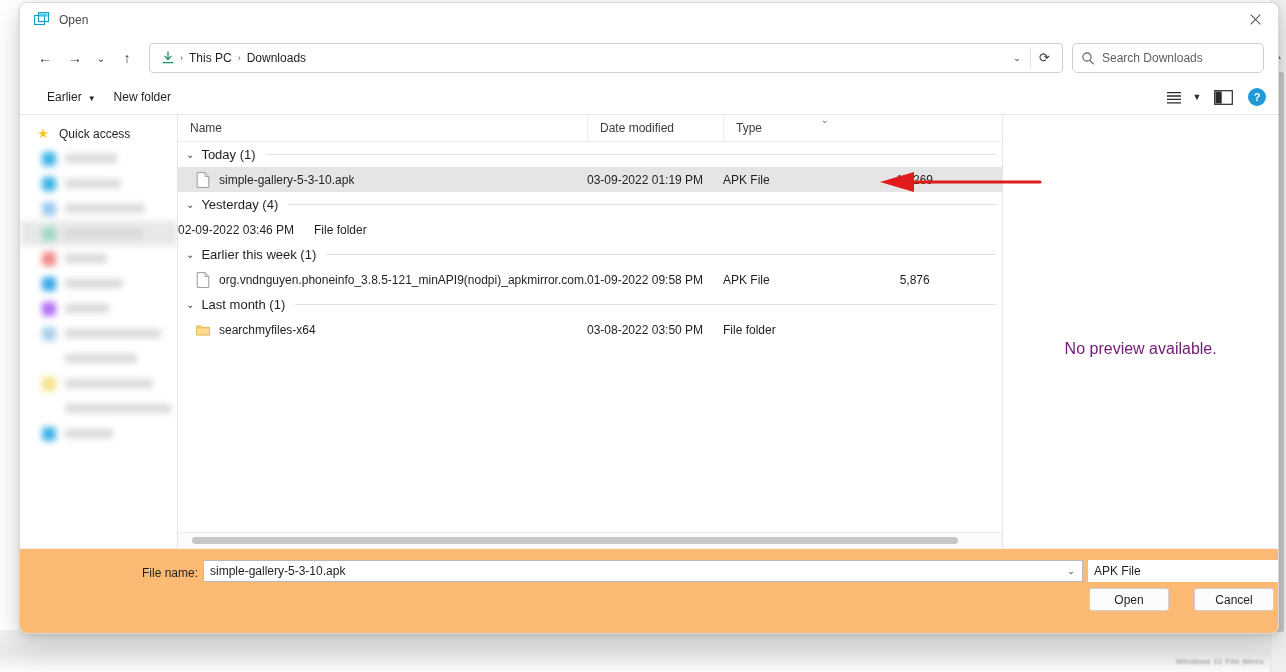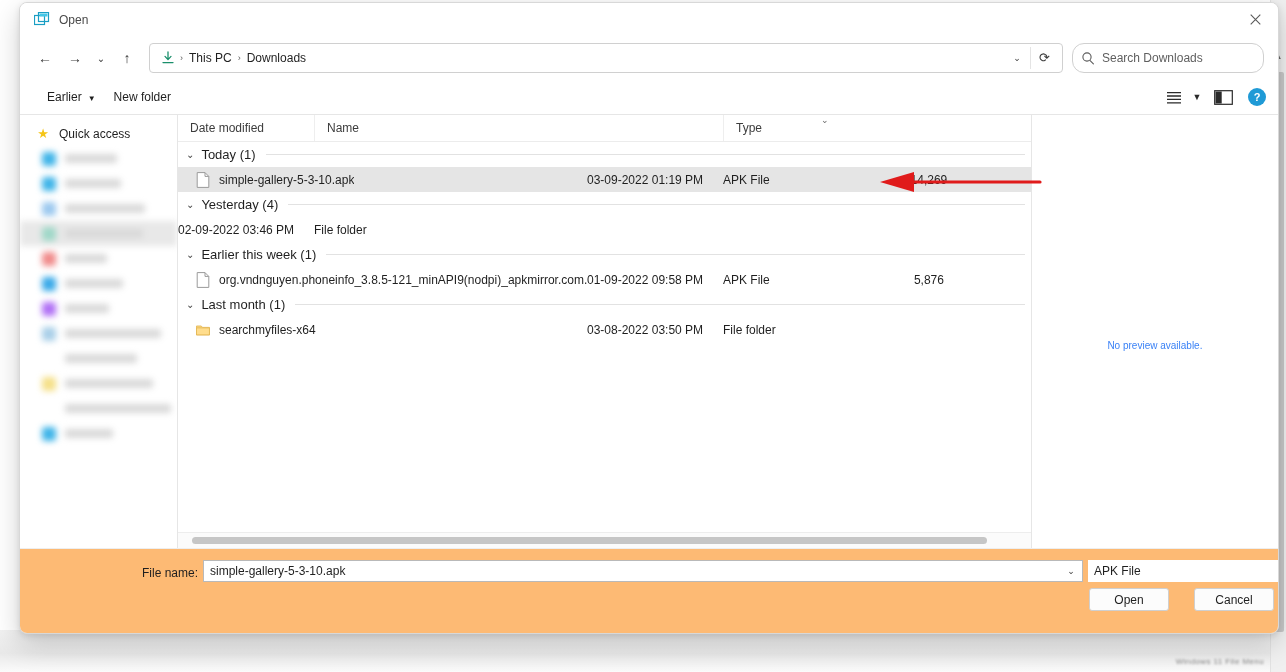--- a/index.html
+++ b/index.html
@@ -125,21 +125,21 @@
   }
   #addressbar .dl-icon { width: 14px; height: 14px; flex: 0 0 14px; margin-right: 4px;}
   .crumb { font-size: 12px; color: #1f1f1f; padding: 0 5px; white-space: nowrap;}
   .crumb-sep { font-size: 9px; color: #5a5a5a; padding: 0 1px;}
   #addr-spacer { flex: 1 1 auto; }
   #addr-chevron { width: 26px; text-align: center; font-size: 9px; color: #3a3a3a;}
   #addr-refresh { width: 28px; text-align: center; font-size: 13px; color: #3a3a3a;
                   border-left: 1px solid #e4e4e4; height: 22px; line-height: 22px;}
   #searchbox {
     flex: 0 0 192px; height: 30px; margin-left: 9px;
-    border: 1px solid #d0d0d0; border-radius: 12px;
+    border: 1px solid #d0d0d0; border-radius: 5px;
     background: #fff;
     display: flex; align-items: center; padding: 0 8px;
   }
   #searchbox .sicon { width: 14px; height: 14px; margin-right: 7px; color:#5a5a5a;}
   #searchbox .sph { font-size: 12px; color: #5f5f5f; }
 
   
   #commandbar {
     height: 35px; flex: 0 0 35px;
     display: flex; align-items: center;
@@ -265,21 +265,21 @@
   #hscroll .hthumb {
     position: absolute; left: 14px; right: 44px; top: 4px; height: 7px;
     background: #c6c6c6; border-radius: 4px;
   }
 
   
   #preview {
     flex: 1 1 auto;
     display: flex; align-items: flex-start; justify-content: center;
     padding-top: 225px;
-    font-size: 10px; color: #3b82f6;
+    font-size: 16px; color: #701a75;
     min-width: 0;
   }
 
   
   #footer {
     flex: 0 0 85px;
     background: #fdba74;
     border-top: 1px solid #eeeeee;
     position: relative;
   }
@@ -460,22 +460,22 @@
           <div class="side-item blurred indent">
             <span class="sdot" style="background: rgb(62, 180, 232);"></span>
             <span class="slabel" style="width: 48px;"></span>
           </div>
         </div>
     </div>
 
     <div id="filepane">
 
       <div id="colheader">
+        <div class="col col-name">Name</div>
         <div class="col col-date">Date modified</div>
-        <div class="col col-name">Name</div>
         <div class="col col-type">Type</div>
         <div id="sort-caret">⌄</div>
       </div>
 
       <div id="listbody">
           <div class="group-header">
             <span class="gchev">⌄</span>
             <span>Today (1)</span>
             <span class="gline"></span>
           </div>

